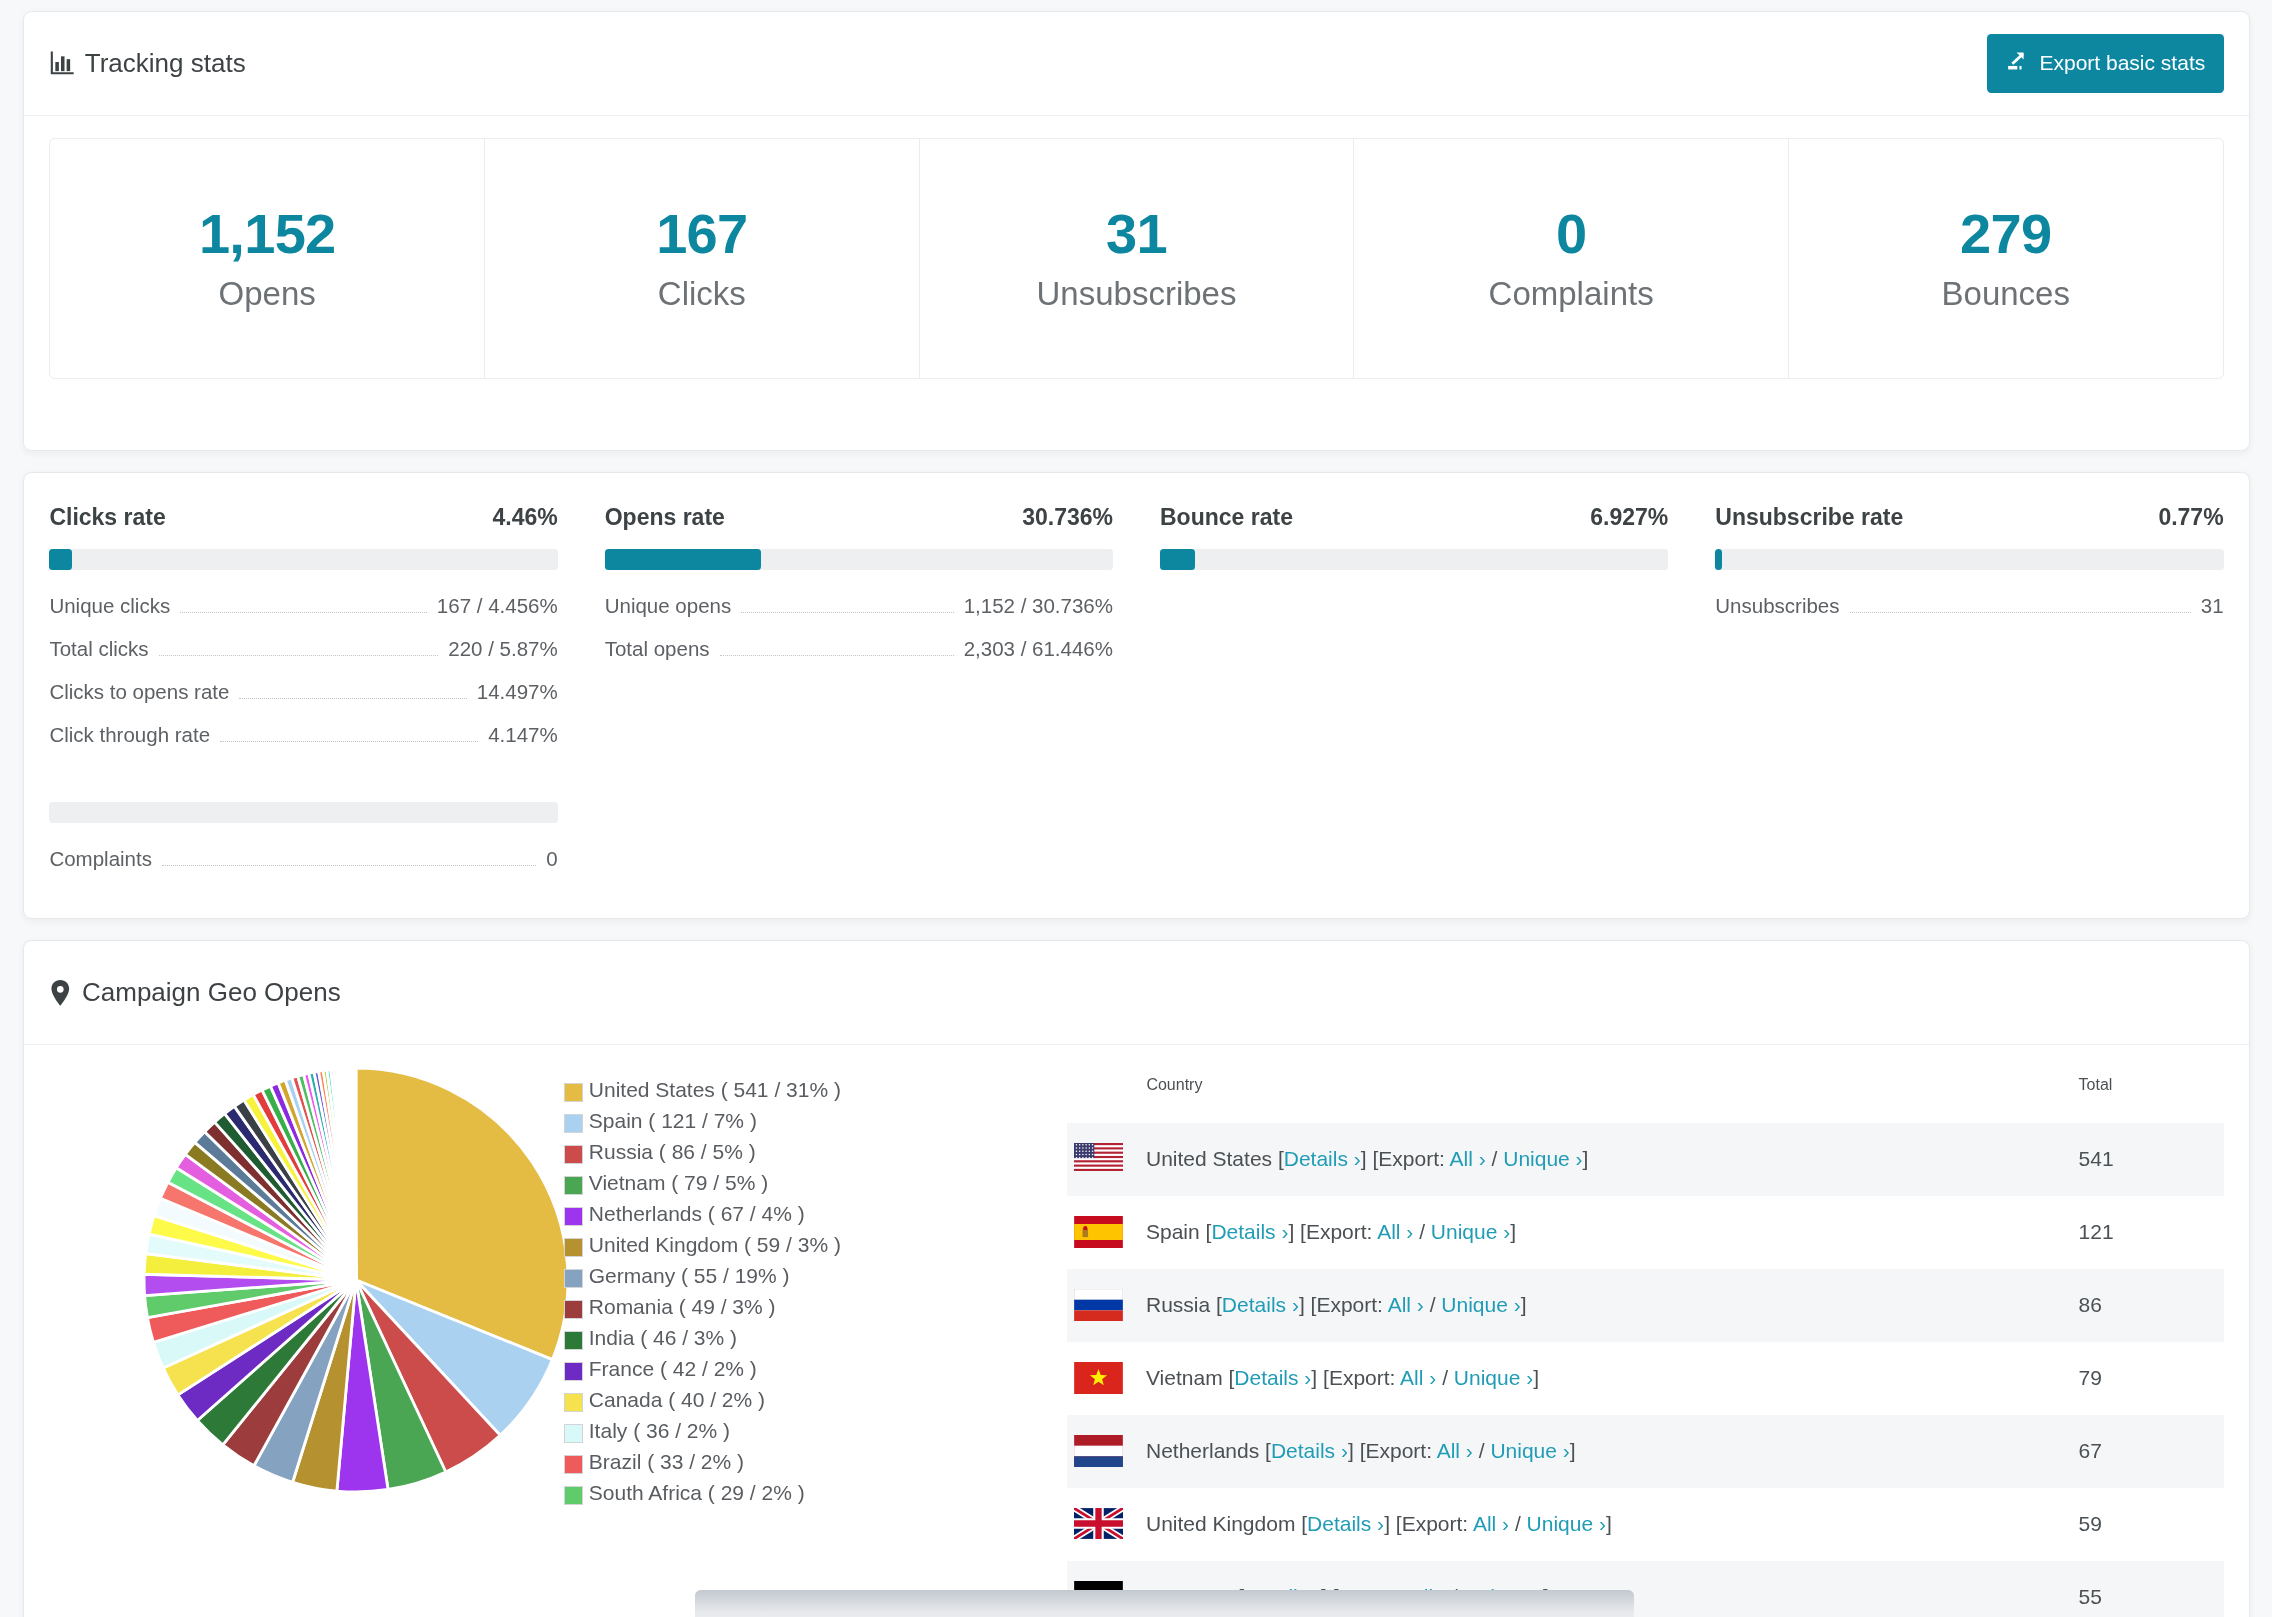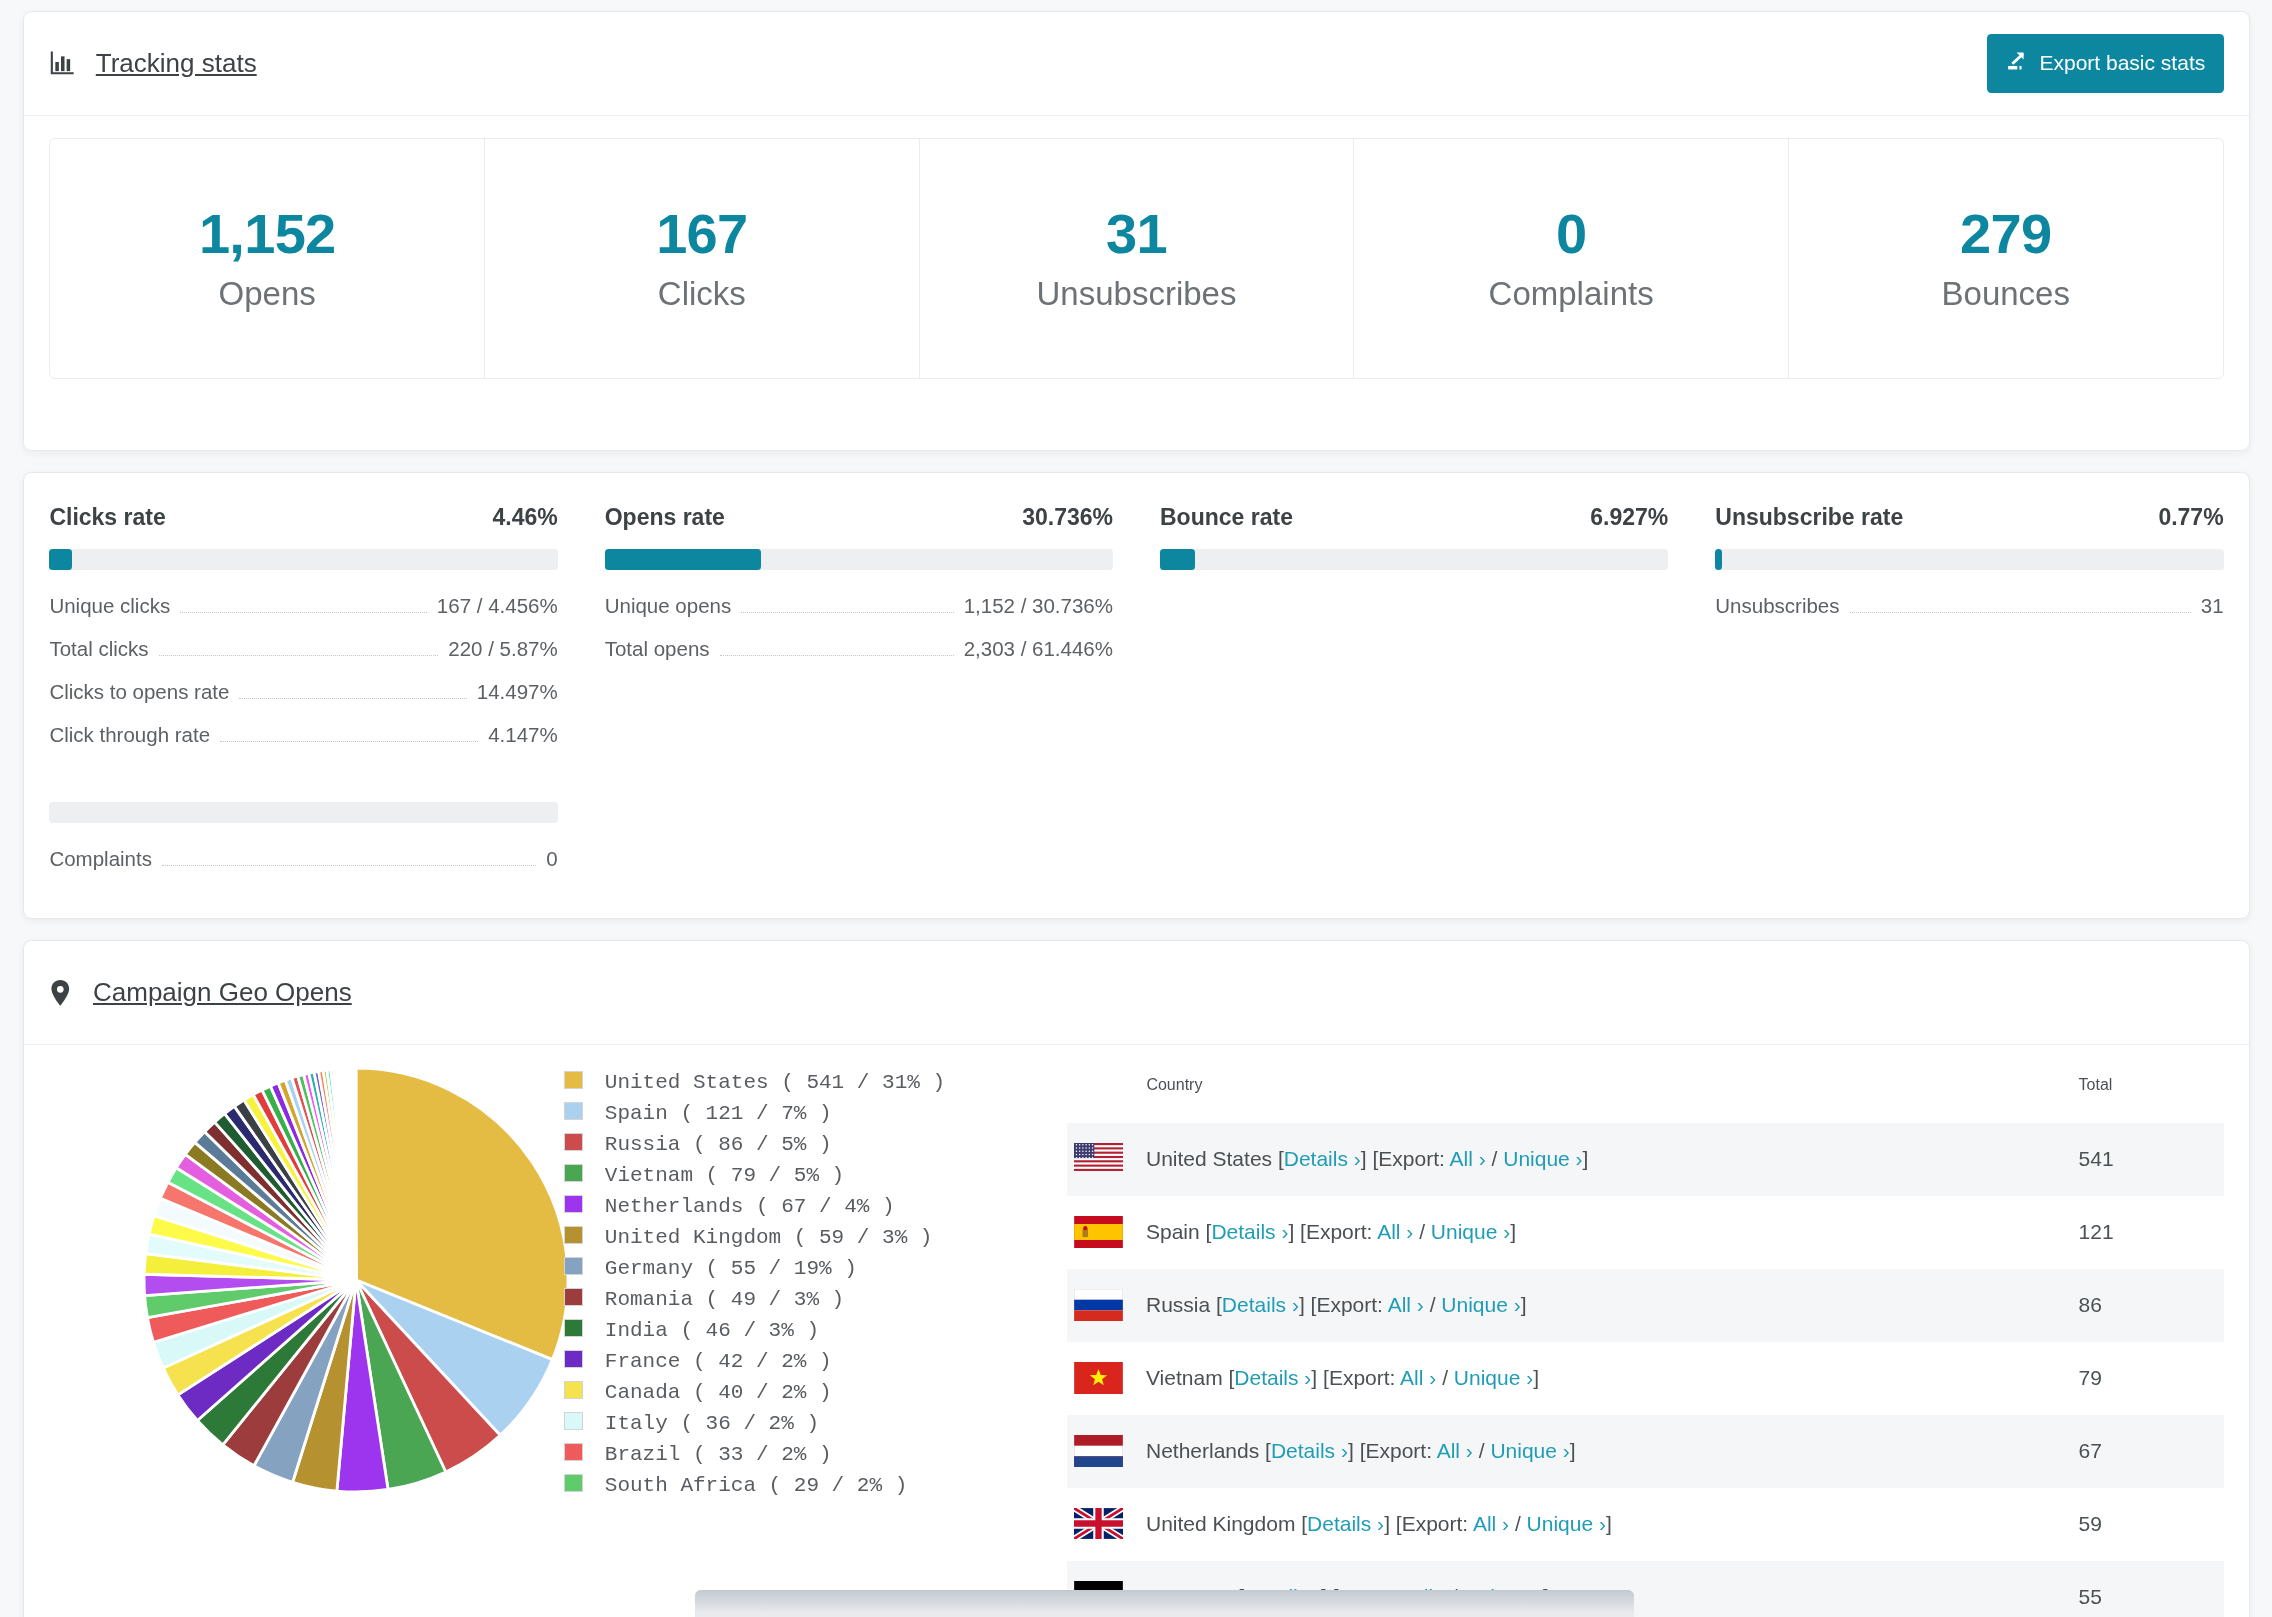--- a/index.html
+++ b/index.html
@@ -9,21 +9,21 @@
     background:#f7f8f9; color:#3d4245; overflow:hidden; position:relative;
   }
   .page { width:2273px; height:1618px; position:relative; overflow:hidden; }
 
   .card {
     background:#fff; border:0.7px solid #e6e8eb; border-radius:8.5px;
     margin:0 23px; box-shadow:0 2.1px 7px rgba(30,40,50,.05);
   }
   #card-tracking { margin-top:10.6px; }
   .card-h { display:flex; align-items:center; height:104px; padding:0 25.4px; border-bottom:1.4px solid #eef0f2; }
-  .card-title { font-size:26px; font-weight:500; color:#3d4245; display:flex; align-items:center; gap:21px;text-decoration:underline; }
+  .card-title { font-size:26px; font-weight:500; color:#3d4245; display:flex; align-items:center; gap:10px; }
   .card-title svg { display:block; }
 
   .btn-export {
     margin-left:auto; background:#0d87a0; color:#fff; font-size:21px;
     height:59px; padding:0 18.4px; border:none; border-radius:4.2px;
     display:flex; align-items:center; gap:11.3px; cursor:pointer;
     font-family:inherit;
   }
 
   .stats-box { display:flex; margin:22.6px 25.4px 71px; border:1.4px solid #eaecef; border-radius:5.6px; }
@@ -40,21 +40,21 @@
   .fill { height:21px; background:#0d87a0; border-radius:3.5px; }
   .rrows { margin-top:24px; }
   .rrow { display:flex; align-items:baseline; font-size:20.5px; color:#5d6165; margin-top:19px; }
   .leader { flex:1; border-bottom:1.4px dotted #c2c6ca; margin:0 10px 4.2px; }
 
   #card-geo { margin-top:21px; height:988px; }
   .c3-content { display:flex; padding:1.4px 25.4px 0; }
   .pie-wrap { width:515px; }
   .pie-wrap svg { margin:14px 0 0 88px; display:block; }
   .legend { width:432px; margin-top:24px; list-style:none; }
-  .leg-item { display:flex; align-items:flex-start; gap:22px; height:31px; font-size:21px; color:#595d61;font-family:Liberation Mono, monospace; }
+  .leg-item { display:flex; align-items:flex-end; gap:6px; height:31px; font-size:21px; color:#595d61; }
   .swatch { width:18.4px; height:18.4px; border:1.4px solid #d2d4d6; flex:0 0 auto; }
 
   .geo-table { flex:1; margin-left:71px; }
   .g-head { display:flex; align-items:center; height:76px; font-size:16px; color:#4b5054; }
   .g-head .gh-country { margin-left:79px; }
   .g-head .gh-total { margin-left:auto; width:145px; }
   .g-row { display:flex; align-items:center; height:73px; font-size:21px; color:#4b5054; }
   .g-row.striped { background:#f5f6f7; }
   .flag { width:49px; height:32px; margin-left:7px; flex:0 0 auto; }
   .flag svg { display:block; }

